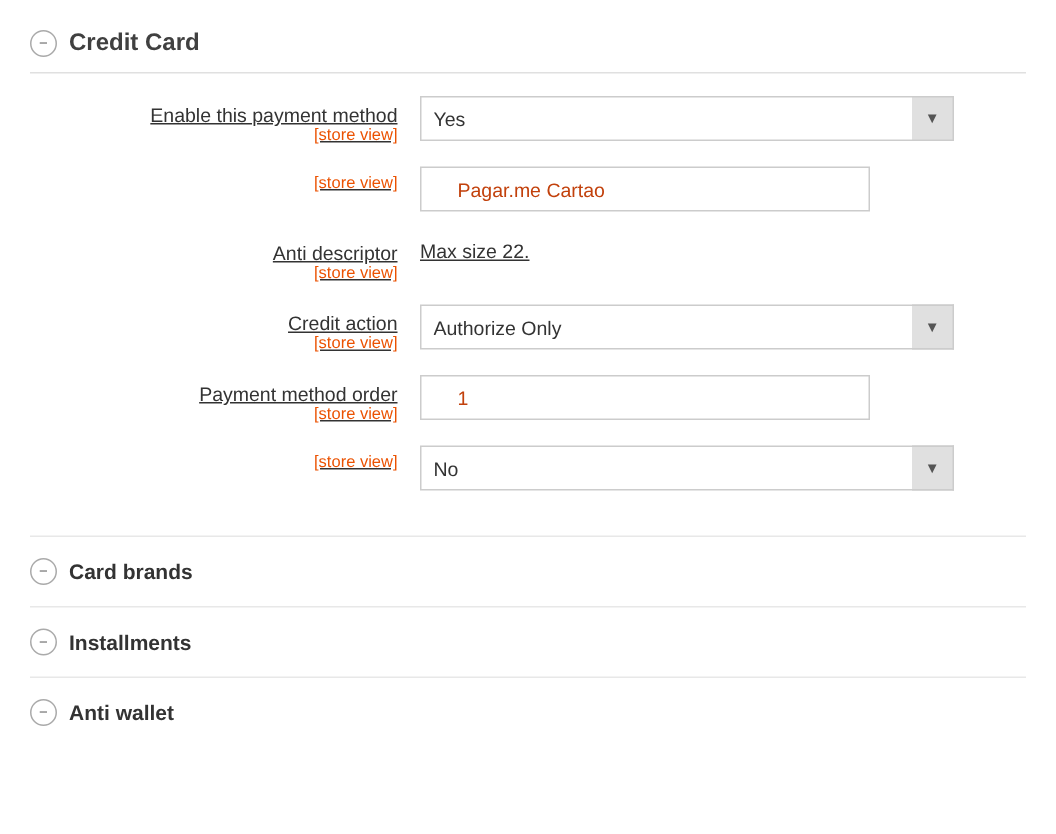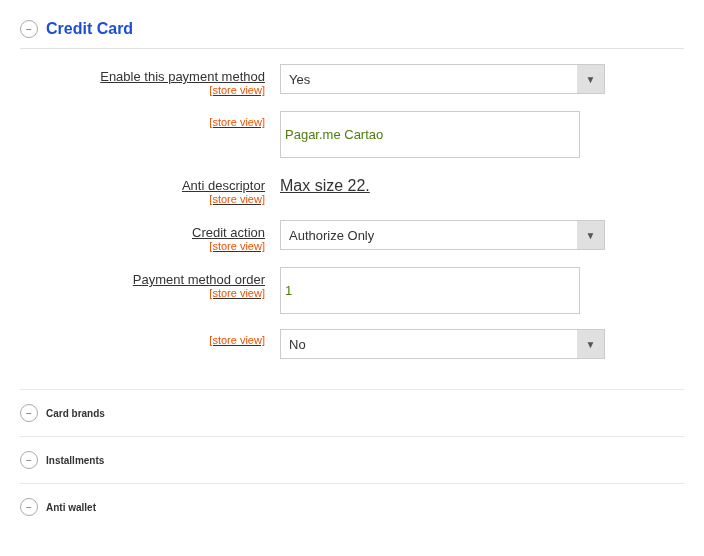--- a/index.html
+++ b/index.html
@@ -37,21 +37,21 @@
       justify-content: center;
       cursor: pointer;
       flex-shrink: 0;
       color: #666;
       font-size: 10px;
     }
 
     .section-header .section-title {
       font-size: 16px;
       font-weight: bold;
-      color: #1d4ed8;
+      color: #404040;
     }
 
     .form-section {
       padding: 15px 0 10px 0;
       text-decoration: underline;
     }
 
     .form-row {
       display: flex;
       align-items: flex-start;
@@ -78,21 +78,21 @@
       display: block;
     }
 
     .form-control-wrap {
       flex: 1;
     }
 
     .form-select-wrap {
       position: relative;
       display: inline-block;
-      width: 325px;
+      width: 356px;
     }
 
     .form-select {
       width: 100%;
       padding: 5px 30px 5px 8px;
       border: 1px solid #ccc;
       background: #fff;
       font-size: 13px;
       color: #333;
       appearance: none;
@@ -113,29 +113,29 @@
       display: flex;
       align-items: center;
       justify-content: center;
       pointer-events: none;
       color: #555;
       font-size: 10px;
     }
 
     .form-input {
       width: 300px;
-      padding: 5px 4px;
+      padding: 5px 24px;
       border: 1px solid #ccc;
       font-size: 13px;
-      color: #4d7c0f;
-      height: 47px;
+      color: #c2410c;
+      height: 30px;
     }
 
     .hint-text {
-      font-size: 16px;
+      font-size: 13px;
       color: #333;
       margin-top: 4px;
     }
 
     .subsection-header {
       display: flex;
       align-items: center;
       gap: 8px;
       padding: 14px 0;
       border-top: 1px solid #e8e8e8;
@@ -149,21 +149,21 @@
       border-radius: 50%;
       display: flex;
       align-items: center;
       justify-content: center;
       flex-shrink: 0;
       color: #666;
       font-size: 10px;
     }
 
     .subsection-title {
-      font-size: 10px;
+      font-size: 14px;
       font-weight: bold;
       color: #333;
     }
 
     .subsections {
       margin-top: 5px;
     }
   </style>
 </head>
 <body>

